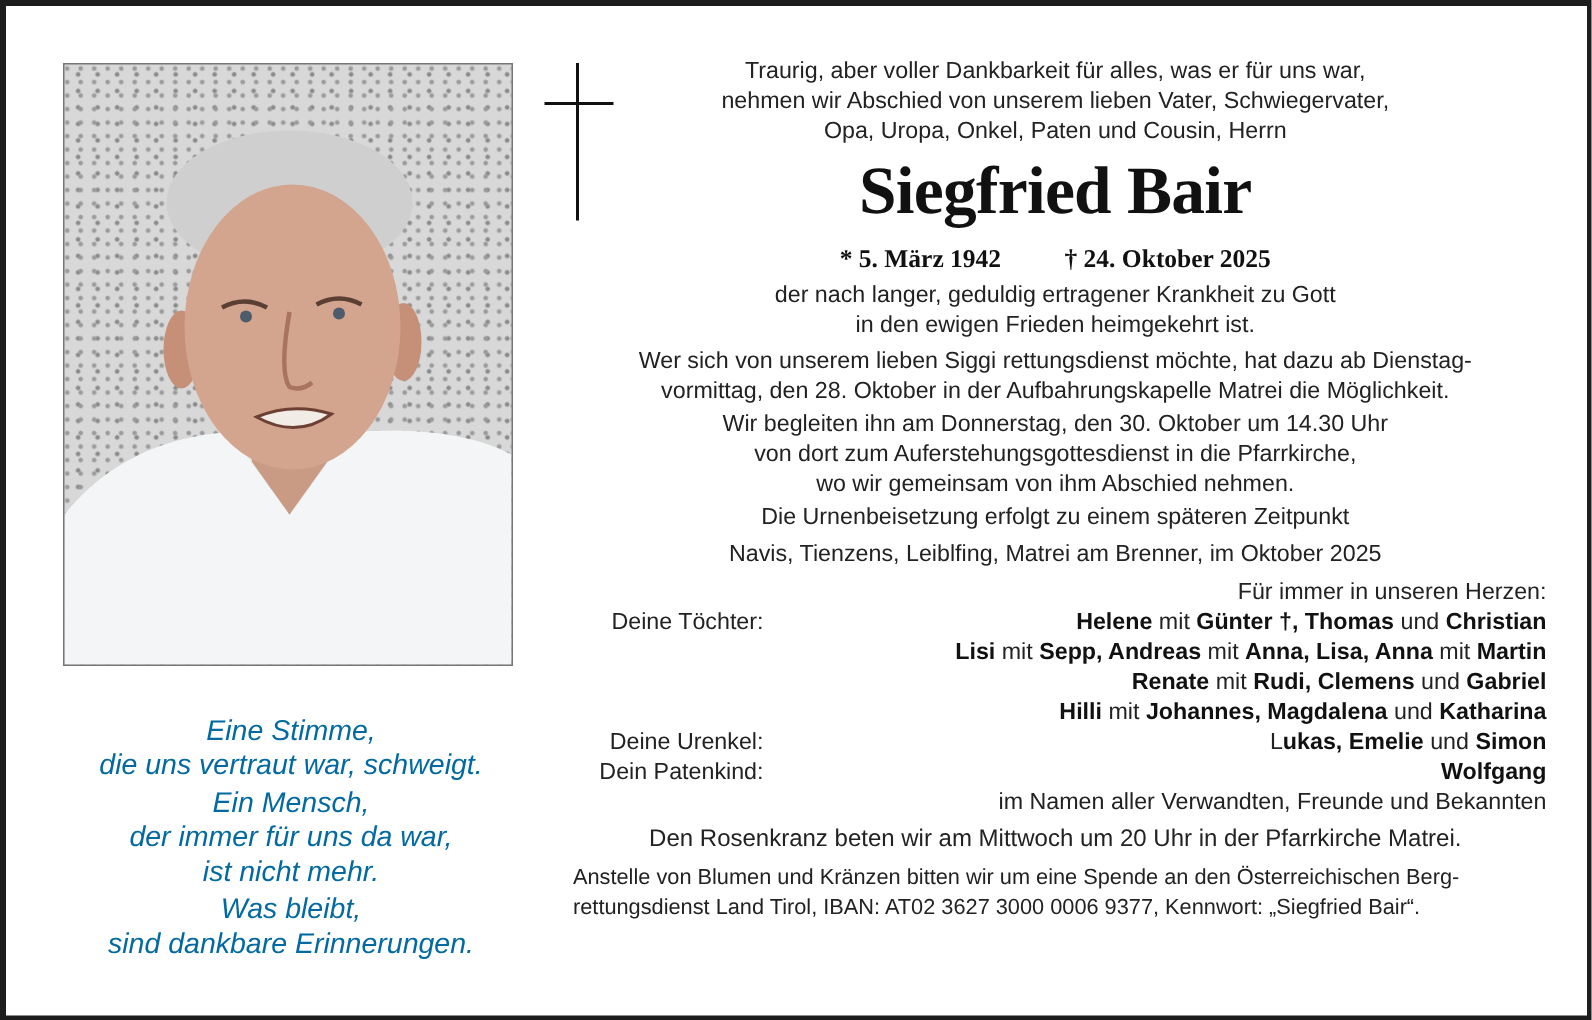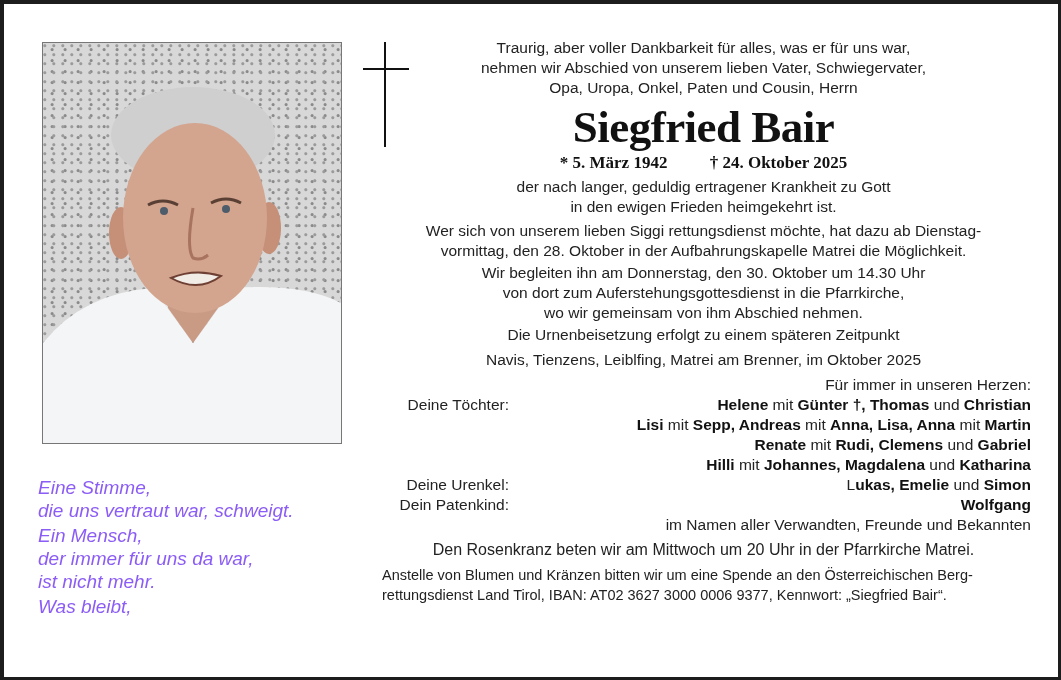--- a/index.html
+++ b/index.html
@@ -12,31 +12,31 @@
            background:
              radial-gradient(circle at 20% 30%, #9a9a9a 1px, transparent 2px),
              radial-gradient(circle at 70% 60%, #8a8a8a 1px, transparent 2px),
              #d8d8d8;
            background-size: 9px 9px, 13px 11px, auto; }
   .photo svg { position: absolute; left: 0; top: 0; }
   .cross { position: absolute; left: 359px; top: 38px; width: 46px; height: 105px; }
   .cross .v { position: absolute; left: 21px; top: 0; width: 2px; height: 105px; background: #111; }
   .cross .h { position: absolute; left: 0; top: 26px; width: 46px; height: 2px; background: #111; }
 
-  .poem { position: absolute; left: 34px; top: 472px; width: 312px; 
-          font-style: italic; font-size: 19px; line-height: 23px; color: #8b5cf6; }
+  .poem { position: absolute; left: 34px; top: 472px; width: 312px; text-align: center;
+          font-style: italic; font-size: 19px; line-height: 23px; color: #0369a1; }
   .poem .stanza { margin-bottom: 2px; }
 
   .main { position: absolute; left: 372px; top: 34px; width: 655px; text-align: center;
           font-size: 15.5px; line-height: 20px; color: #222; }
   .intro { margin-top: 0; }
   .name { font-family: "Liberation Serif", "DejaVu Serif", serif; font-weight: bold;
           font-size: 45px; line-height: 48px; margin-top: 5px; color: #111; letter-spacing: -0.5px; }
   .dates { font-family: "Liberation Serif", serif; font-weight: bold; font-size: 17px;
-           line-height: 20px; margin-top: 2px; color: #111; }
+           line-height: 20px; margin-top: 12px; color: #111; }
   .dates span { display: inline-block; }
   .dates .death { margin-left: 38px; }
   .block { margin-top: 4px; }
   .place { margin-top: 5px; }
   .family { text-align: right; margin-top: 5px; }
   .row { display: flex; }
   .row .lbl { width: 133px; flex: none; padding-left: 6px; box-sizing: border-box; }
   .row .val { flex: 1; }
   .row b { font-weight: bold; color: #111; }
   .rosary { margin-top: 5px; font-size: 16px; }
@@ -84,20 +84,21 @@
       <div>Eine Stimme,</div>
       <div>die uns vertraut war, schweigt.</div>
     </div>
     <div class="stanza">
       <div>Ein Mensch,</div>
       <div>der immer für uns da war,</div>
       <div>ist nicht mehr.</div>
     </div>
     <div class="stanza">
       <div>Was bleibt,</div>
+      <div>sind dankbare Erinnerungen.</div>
     </div>
   </div>
 
   <div class="main">
     <div class="intro">
       <div>Traurig, aber voller Dankbarkeit für alles, was er für uns war,</div>
       <div>nehmen wir Abschied von unserem lieben Vater, Schwiegervater,</div>
       <div>Opa, Uropa, Onkel, Paten und Cousin, Herrn</div>
     </div>
 

